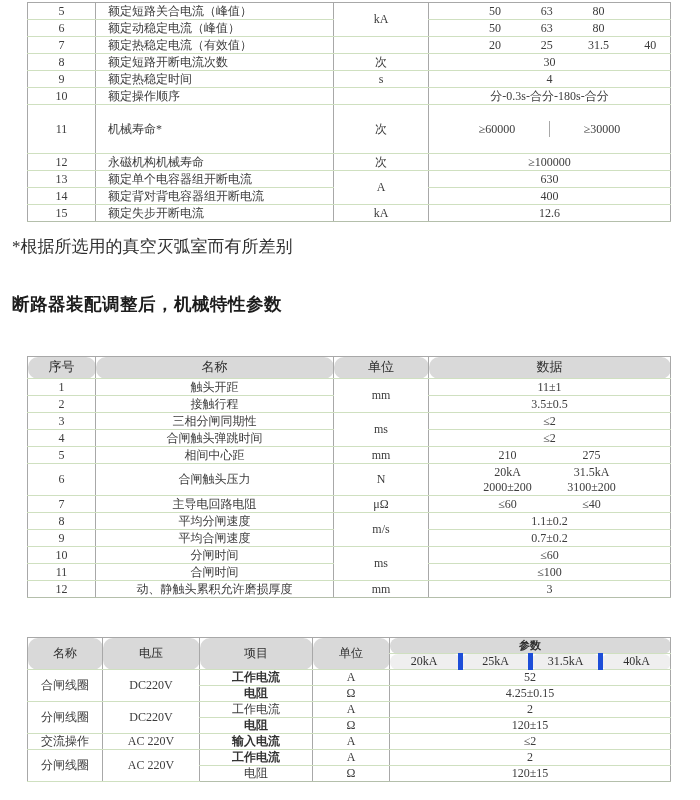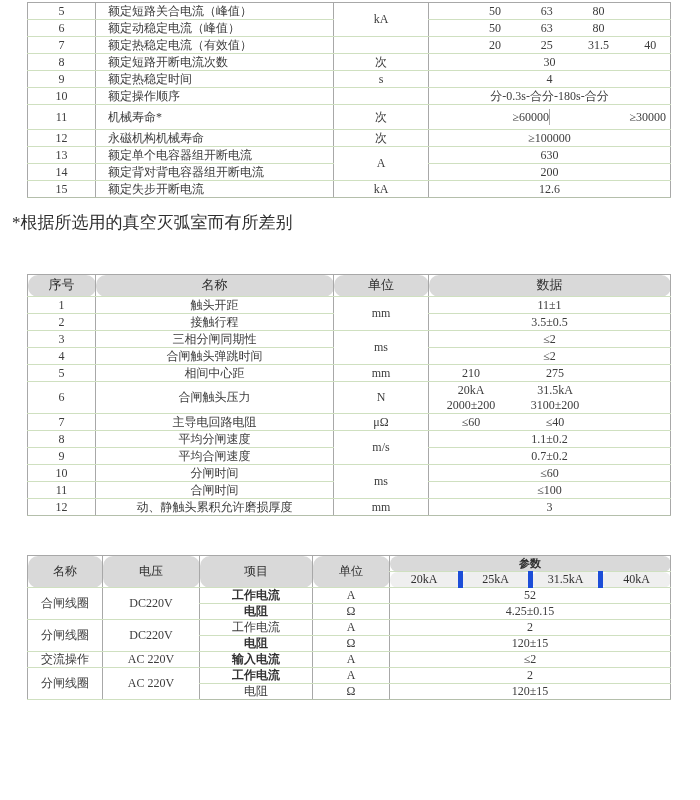--- a/index.html
+++ b/index.html
@@ -16,34 +16,34 @@
         border-bottom:1px solid #cfe0c0;line-height:1.25;}
   .vl{border-left:1px solid #a8a8a8;}
   tr:last-child td{border-bottom-color:#b4bfab;}
 
   
   .t1{margin-top:2px;}
   .t1 td{height:16px;}
   .t1 .c-name{text-align:left;padding-left:12px;}
   .slots4{display:grid;grid-template-columns:repeat(4,1fr);margin-left:46px;gap:12px;}
   .slots4 span{text-align:center;}
-  .split-cell{padding:4px;text-align:right;}
+  .split-cell{padding:16px;}
   .split{display:flex;width:100%;height:100%;align-items:center;}
   .split>div{flex:1;}
   .split .split-r{border-left:1px solid #a8a8a8;}
   .split>div{line-height:16px;}
 
   
   th{background:#d9d9d9;font-weight:normal;font-size:13px;color:#2f2f2f;border-radius:10px;}
 
   
   .t2 th{height:21px;}
   .t2 td{height:16px;}
   .t2 .tall td{height:31px;}
-  .pair{display:flex;justify-content:flex-start;}
+  .pair{display:flex;justify-content:center;}
   .pair span{width:84px;text-align:center;}
 
   
   .t3 th{height:15px;font-size:12px;}
   .t3 .param-th{font-weight:bold;font-family:Liberation Sans, sans-serif;font-size:11px;}
   .t3 th{border-bottom:1px solid #cfe0c0;}
   .t3 .subhdr th{background:#efefef;font-size:12px;}
   .t3 .subhdr th + th{border-left:5px solid #1d4ed8;}
   .t3 td{height:15px;font-size:12px;}
   .bold-item{font-family:"Liberation Sans","DejaVu Sans",sans-serif;font-weight:bold;font-size:11.5px;color:#333;}
@@ -144,33 +144,34 @@
       </tr>
       <tr>
         <td>13</td>
         <td class="c-name vl">额定单个电容器组开断电流</td>
         <td class="vl" rowspan="2">A</td>
         <td class="vl">630</td>
       </tr>
       <tr>
         <td>14</td>
         <td class="c-name vl">额定背对背电容器组开断电流</td>
-        <td class="vl">200</td>
+        <td class="vl">400</td>
       </tr>
       <tr>
         <td>15</td>
         <td class="c-name vl">额定失步开断电流</td>
         <td class="vl">kA</td>
         <td class="vl">12.6</td>
       </tr>
     </tbody>
   </table>
 
   <div class="footnote">*根据所选用的真空灭弧室而有所差别</div>
 
+  <div class="sec-title">断路器装配调整后，机械特性参数</div>
 
   <table class="t2 mt-t2">
     <colgroup>
         <col style="width:68px">
         <col style="width:238px">
         <col style="width:95px">
         <col style="width:242px">
       </colgroup>
     <tbody>
       <tr>

